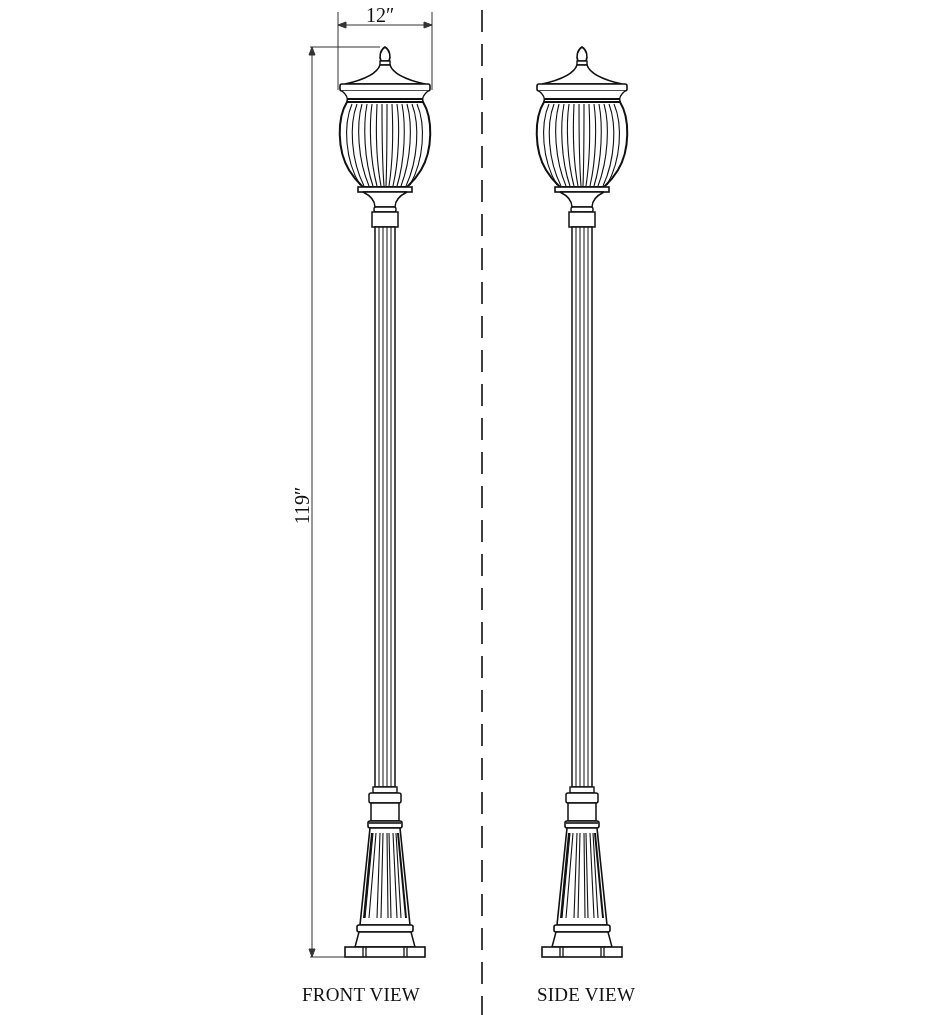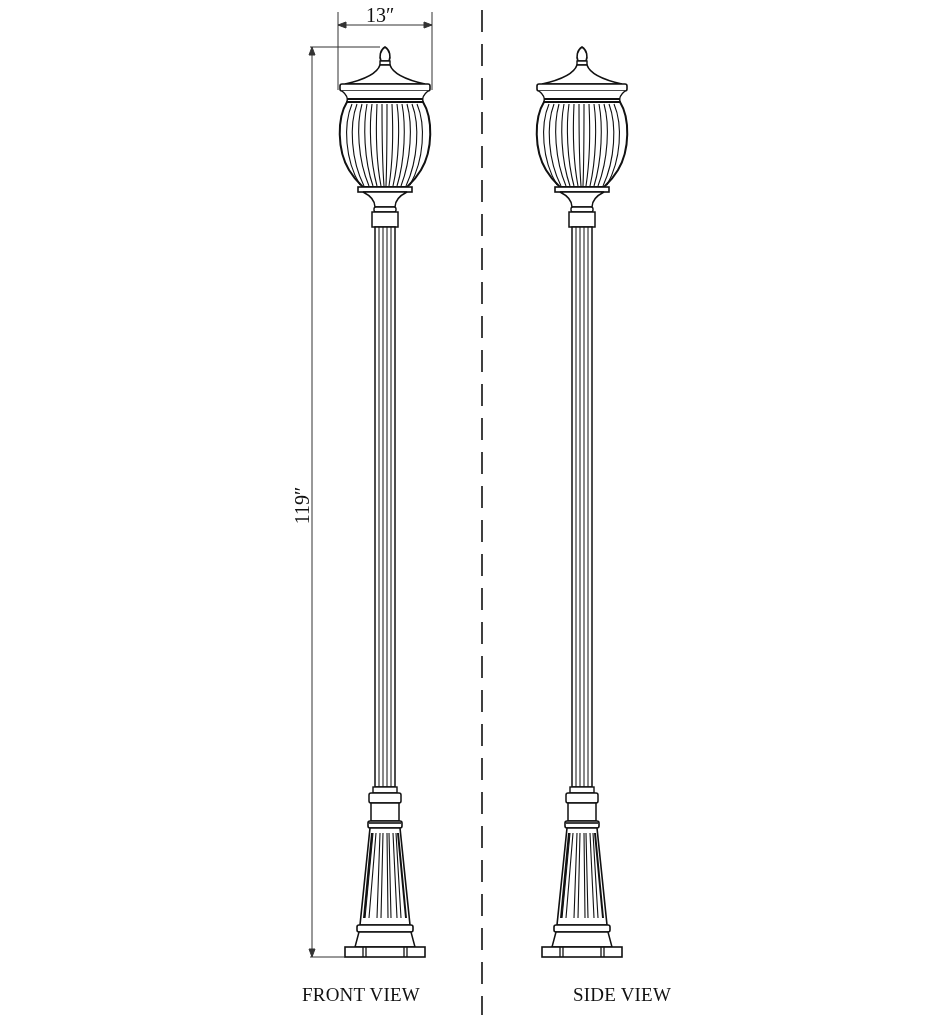--- a/index.html
+++ b/index.html
@@ -106,17 +106,17 @@
     <line x1="310" y1="47" x2="380" y2="47"></line>
     <line x1="310" y1="957" x2="345" y2="957"></line>
     <line x1="312" y1="47" x2="312" y2="957"></line>
     <path d="M312,47 l-3,8 l6,0 z"></path>
     <path d="M312,957 l-3,-8 l6,0 z"></path>
   </g>
 
   <line x1="482" y1="10" x2="482" y2="1015" stroke="#111" stroke-width="1.6" stroke-dasharray="22,12"></line>
 </svg>
 
-<div class="dim" style="left:366px; top:4px;">13″</div>
+<div class="dim" style="left:366px; top:4px;">12″</div>
 <div class="dim rot" style="left:282px; top:494px; width:40px; text-align:center;">119″</div>
 
 <div class="lbl" style="left:302px; top:984px;">FRONT VIEW</div>
-<div class="lbl" style="left:537px; top:984px;margin-left:36px;">SIDE VIEW</div>
+<div class="lbl" style="left:537px; top:984px;">SIDE VIEW</div>
 
 </body></html>

